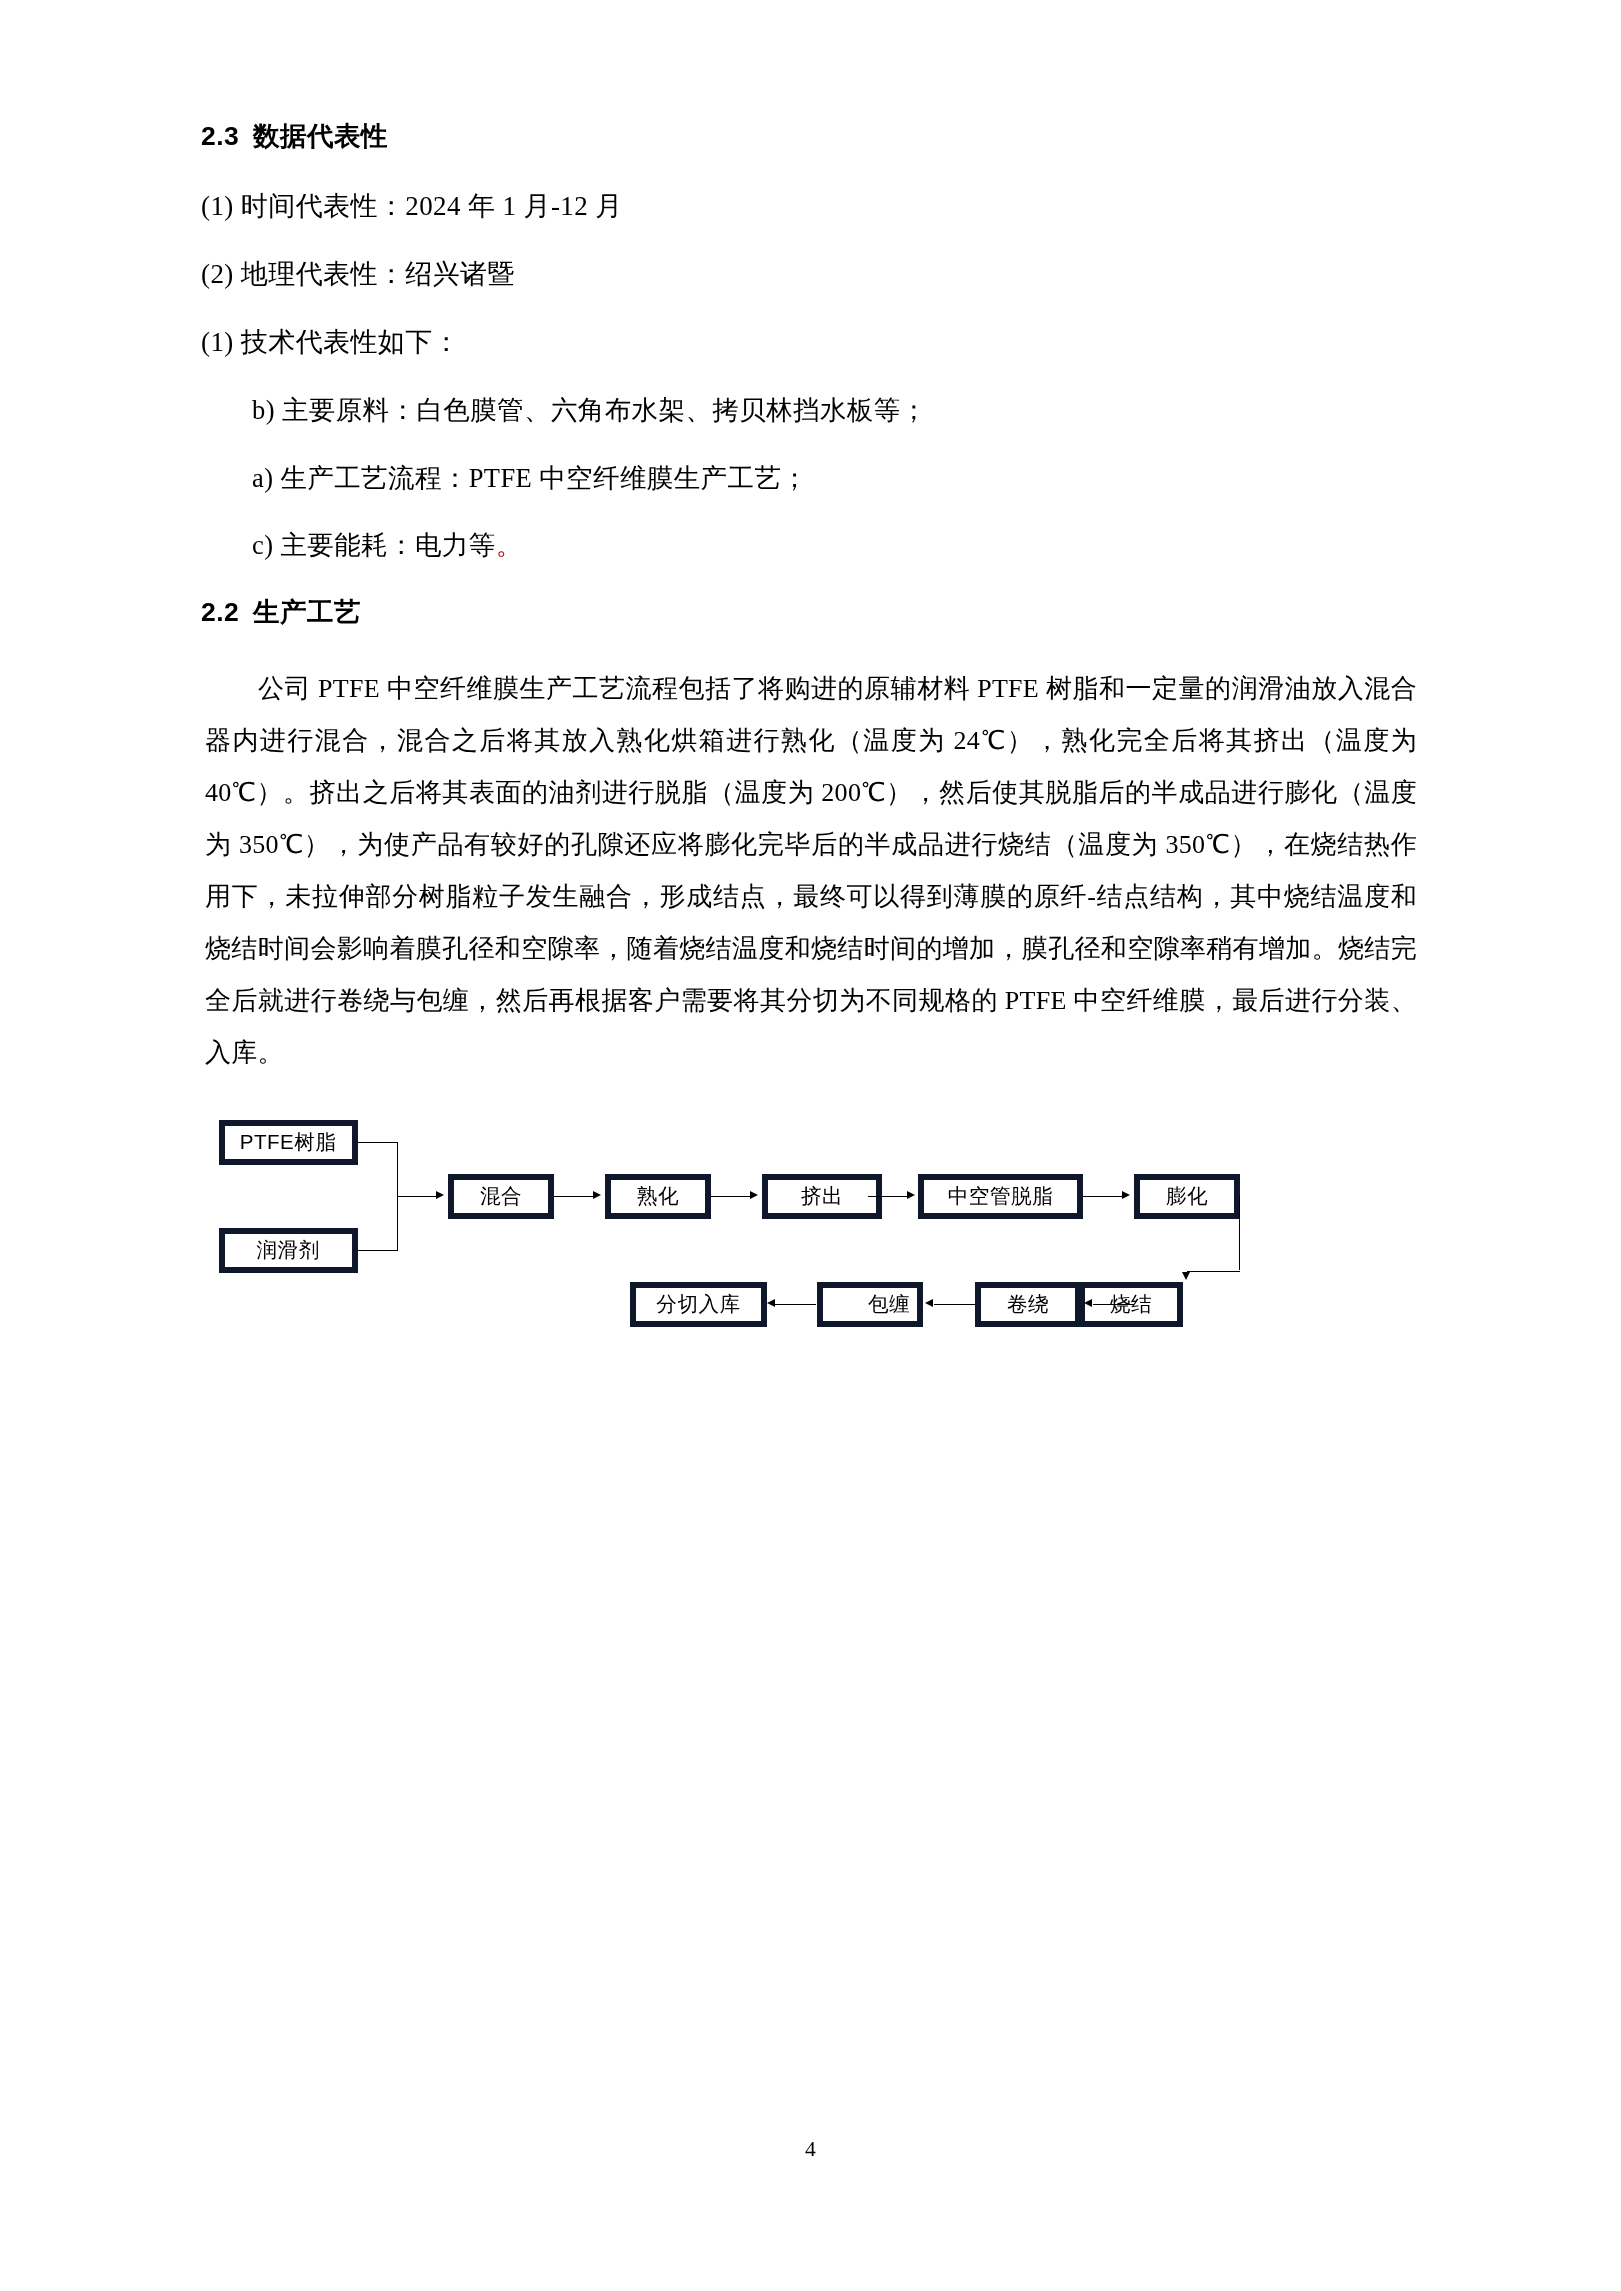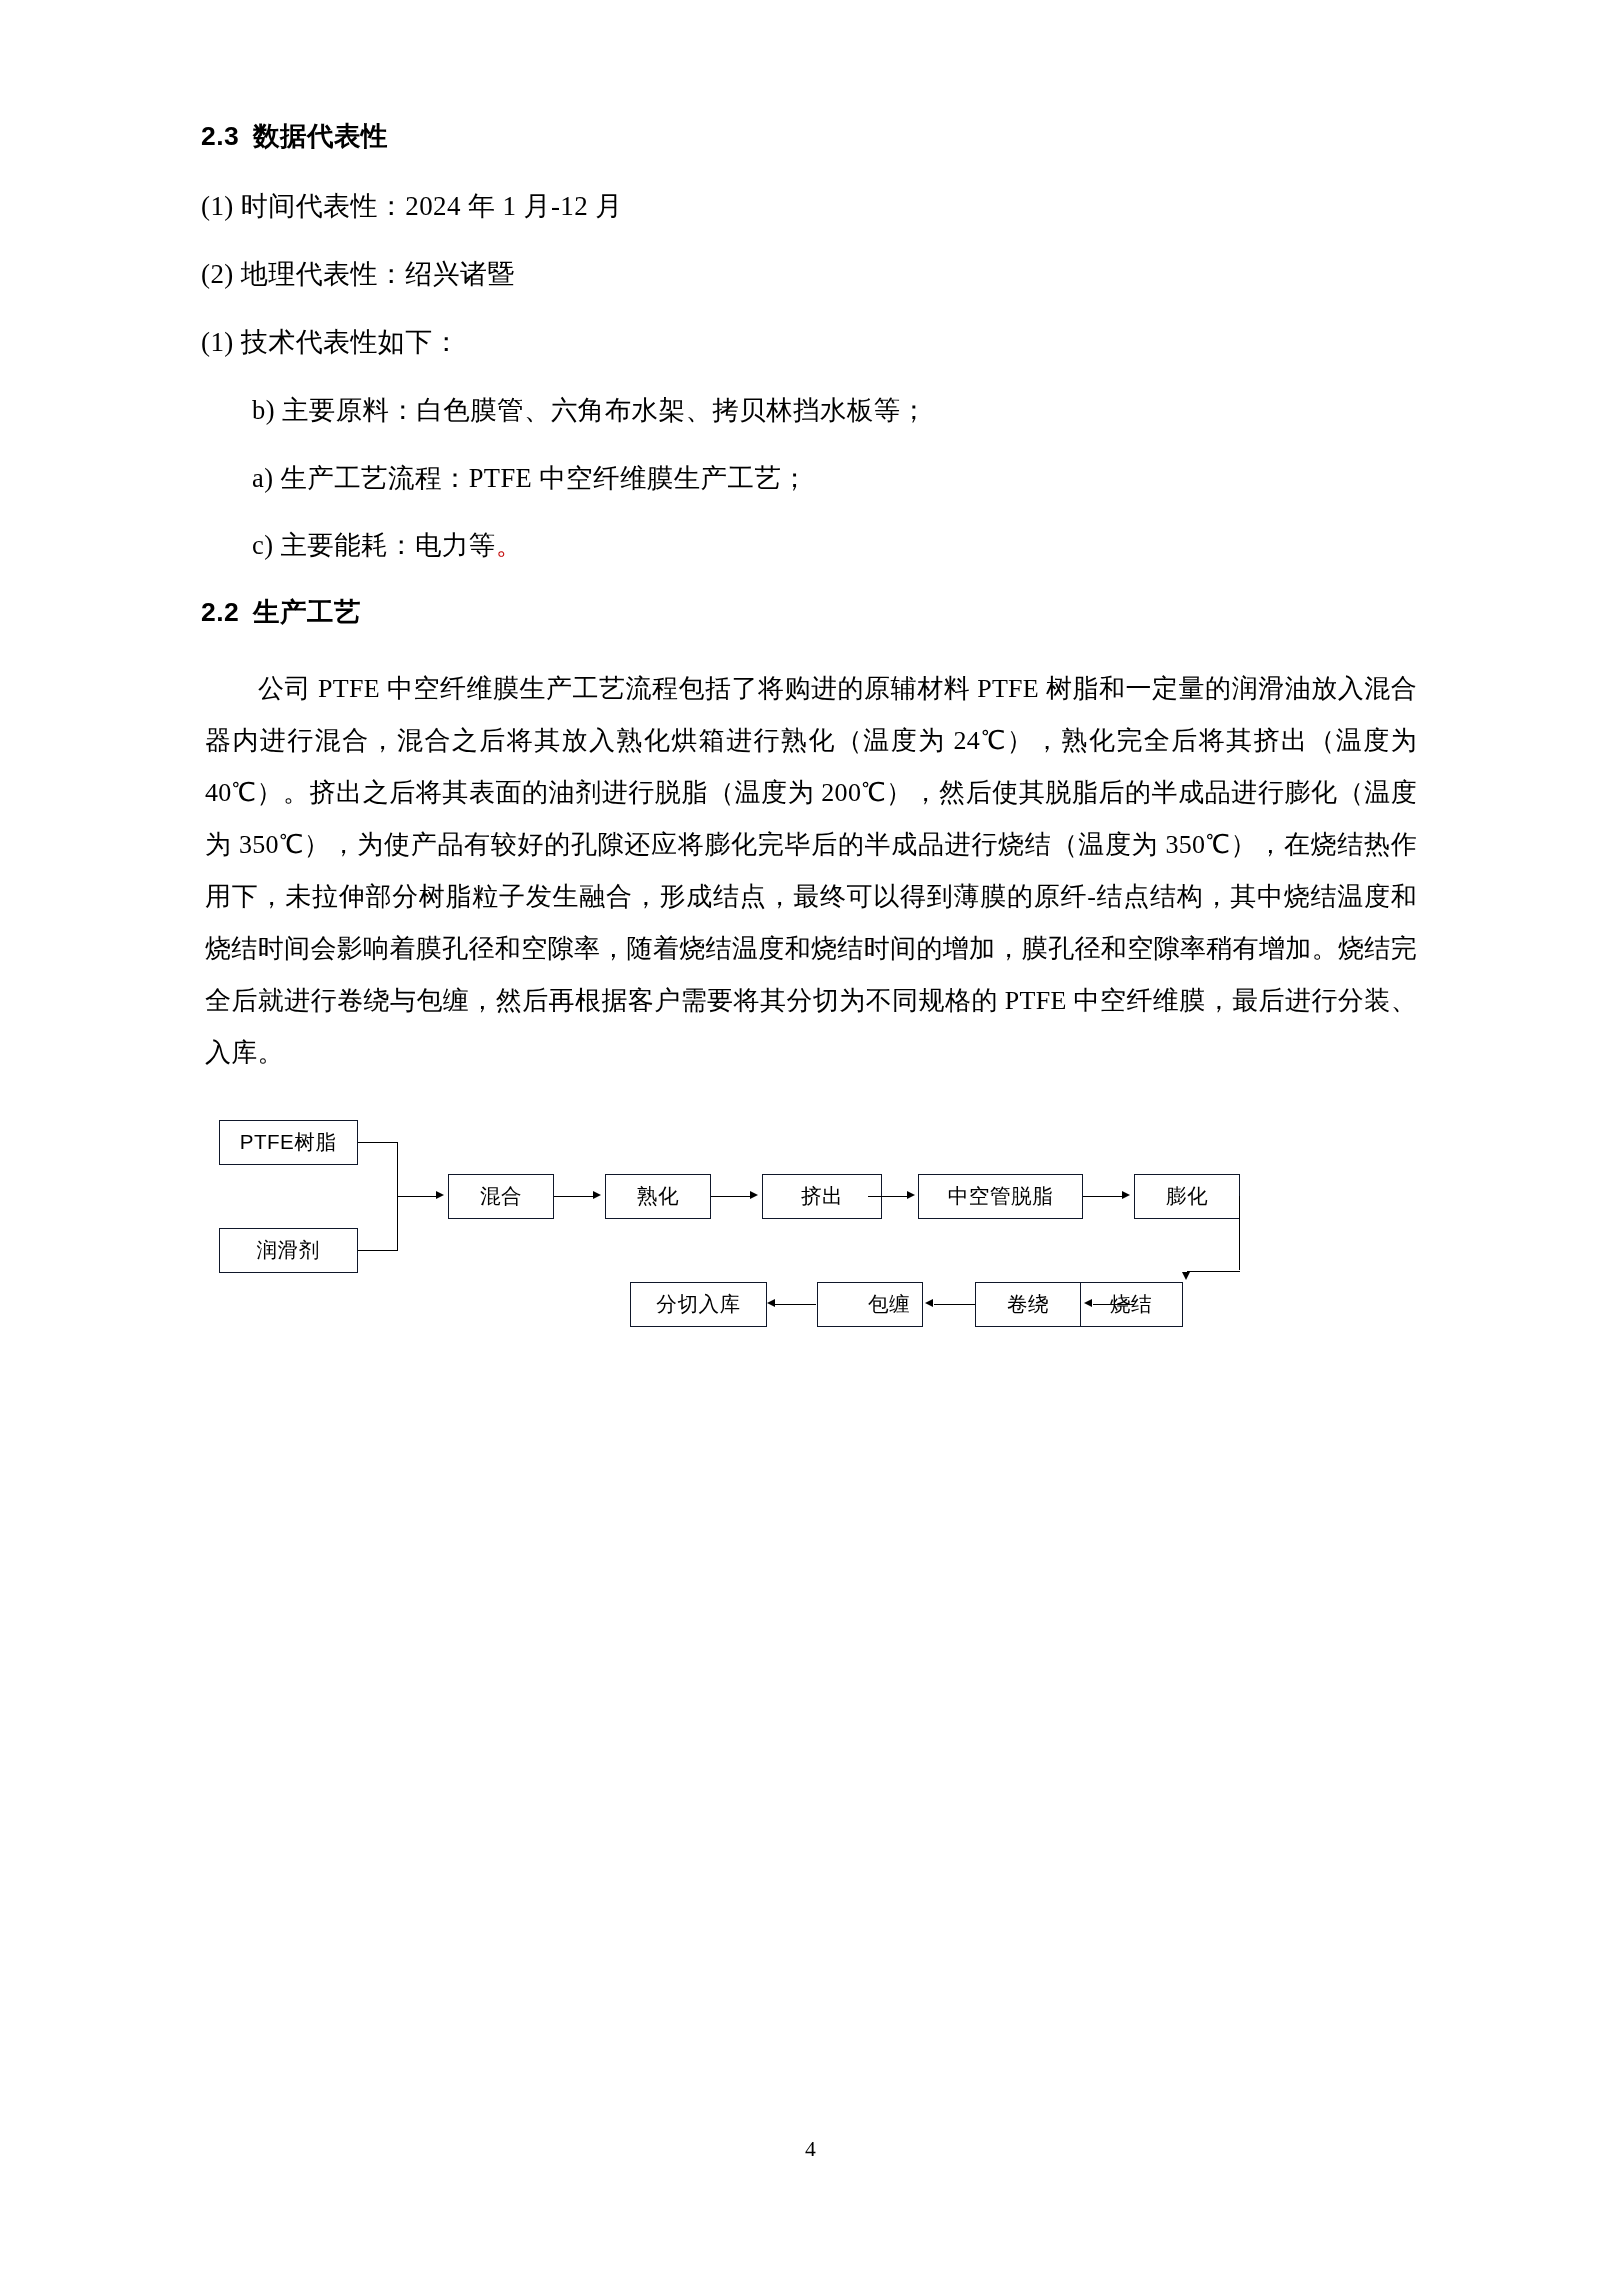--- a/index.html
+++ b/index.html
@@ -70,21 +70,21 @@
   
   .flow {
     position: relative;
     width: 1220px;
     height: 245px;
     margin-top: 35px;
     font-family: "Liberation Sans", sans-serif;
   }
   .node {
     position: absolute;
-    border: 1px solid #0f172a;
+    border: 6px solid #0f172a;
     background: #ffffff;
     font-size: 20.6px;
     display: flex;
     align-items: center;
     justify-content: center;
     box-sizing: border-box;
     height: 45px;
     letter-spacing: 0.5px;
   }
   .ln {

